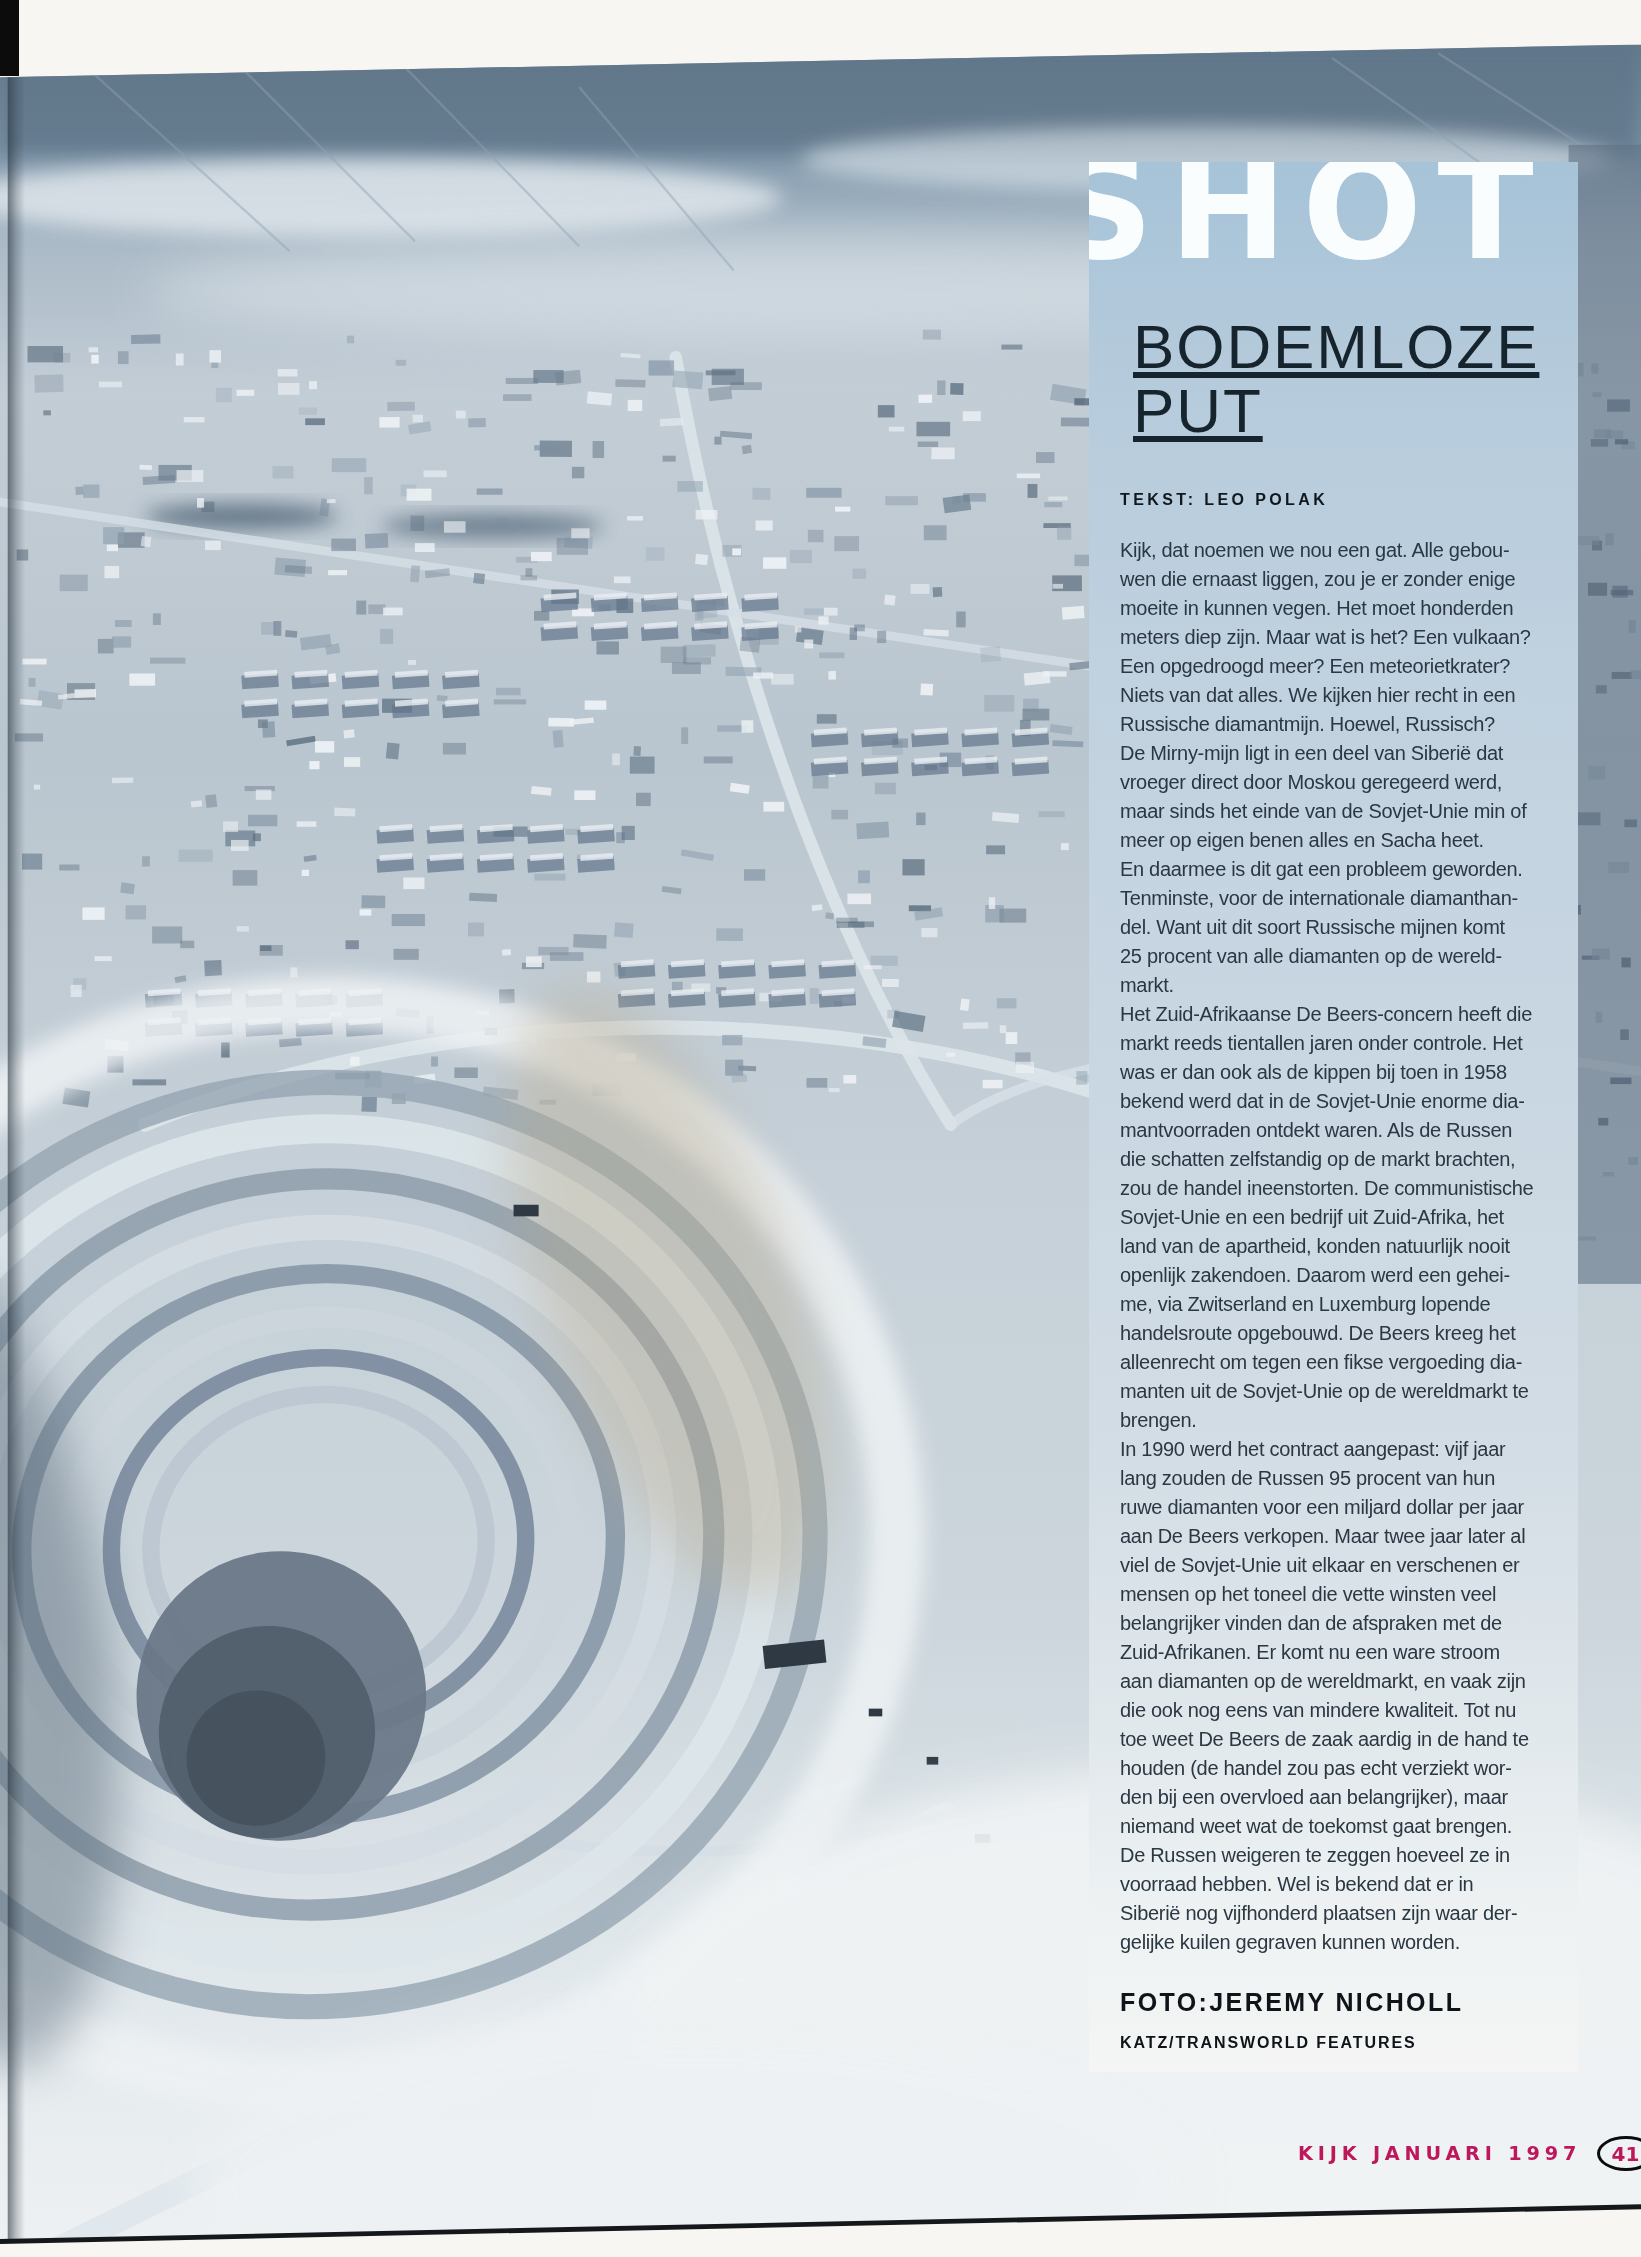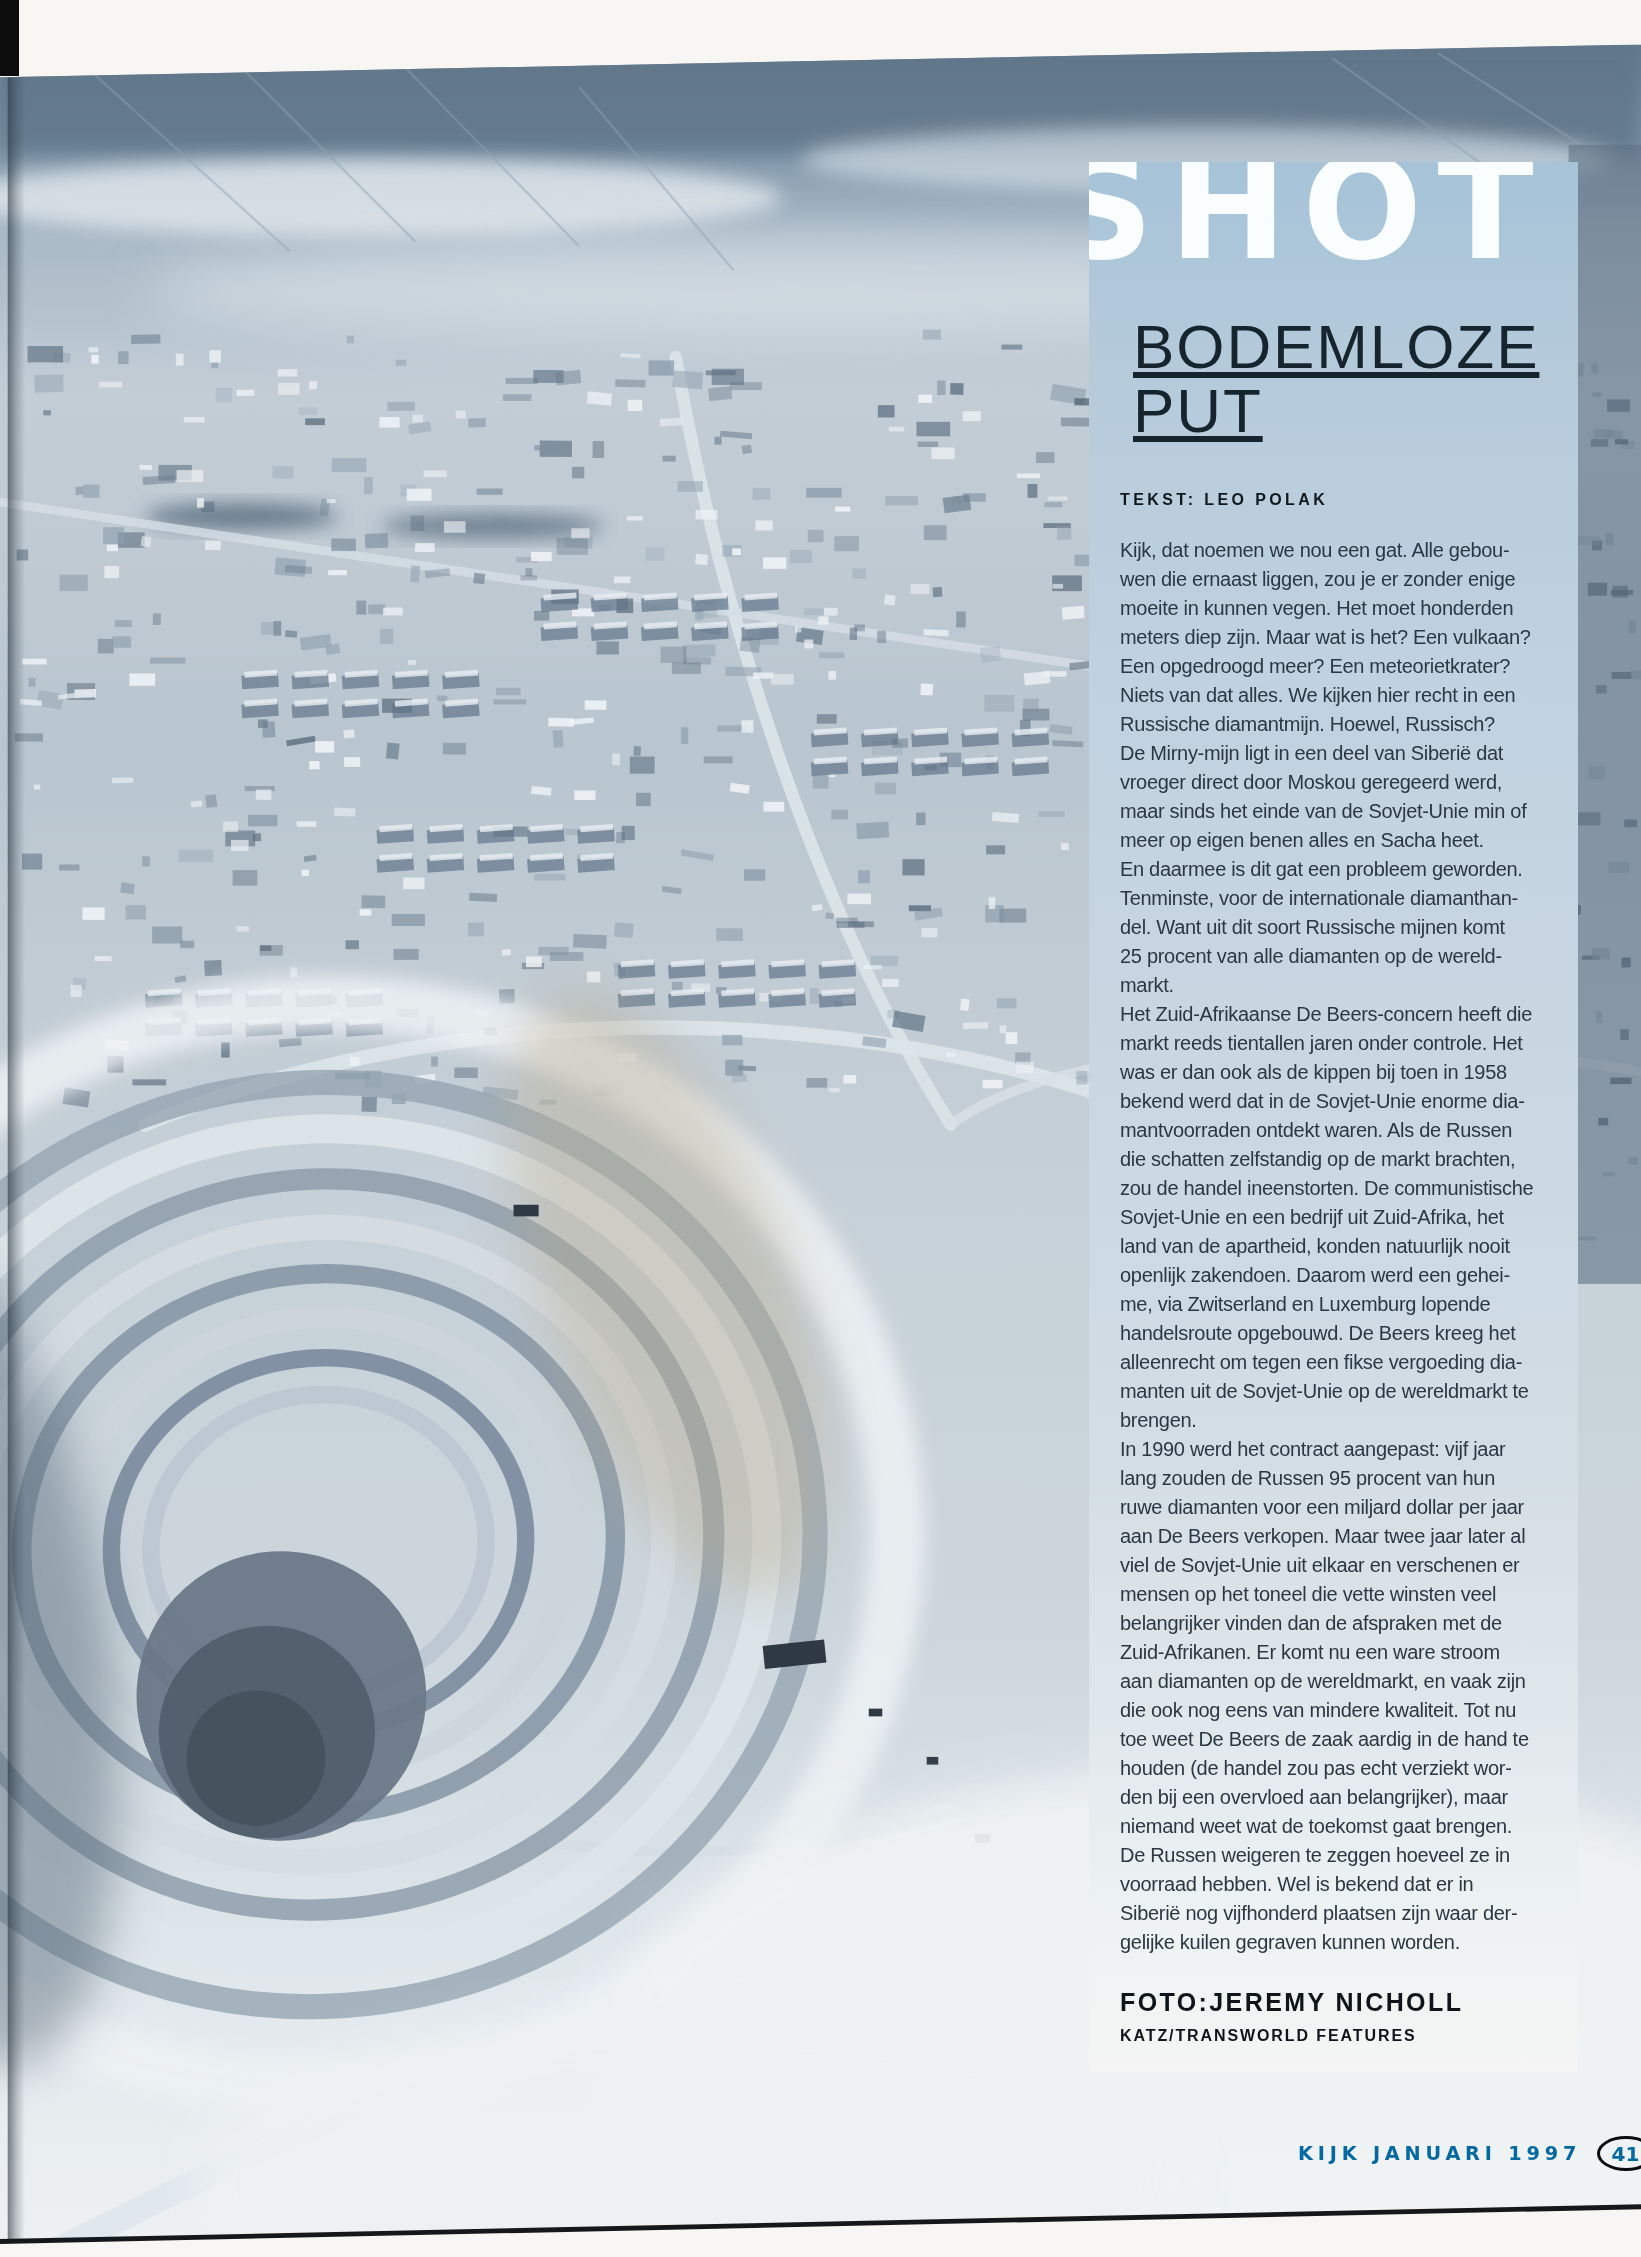--- a/index.html
+++ b/index.html
@@ -33,27 +33,27 @@
     white-space:nowrap;
   }
   .body{
     margin:27px 0 0 31px;
     font-size:20px;line-height:29px;letter-spacing:-0.3px;
     color:#2b3742;
   }
   .bodyline{white-space:nowrap;}
   .credit{margin:31px 0 0 31px;color:#0e1419;}
   .credit1{font-size:25px;font-weight:bold;letter-spacing:2.4px;white-space:nowrap;}
-  .credit2{font-size:16px;font-weight:bold;letter-spacing:1.9px;margin-top:10px;white-space:nowrap;}
+  .credit2{font-size:16px;font-weight:bold;letter-spacing:1.9px;margin-top:17px;white-space:nowrap;}
 
   
   .footer{
     position:absolute;top:2136px;left:0;width:1641px;
     display:flex;justify-content:flex-end;align-items:center;gap:15.4px;
-    color:#0369a1;
+    color:#be185d;
   }
   .footer-text{
     font-family:"DejaVu Sans",sans-serif;font-weight:bold;
     font-size:19.3px;letter-spacing:4.8px;white-space:nowrap;
   }
   .badge{
     flex:0 0 auto;width:58px;height:35px;
     border:3.4px solid #0b0b0b;border-radius:50%;
     display:flex;align-items:center;justify-content:center;
     font-family:"DejaVu Sans",sans-serif;font-weight:bold;font-size:20px;

